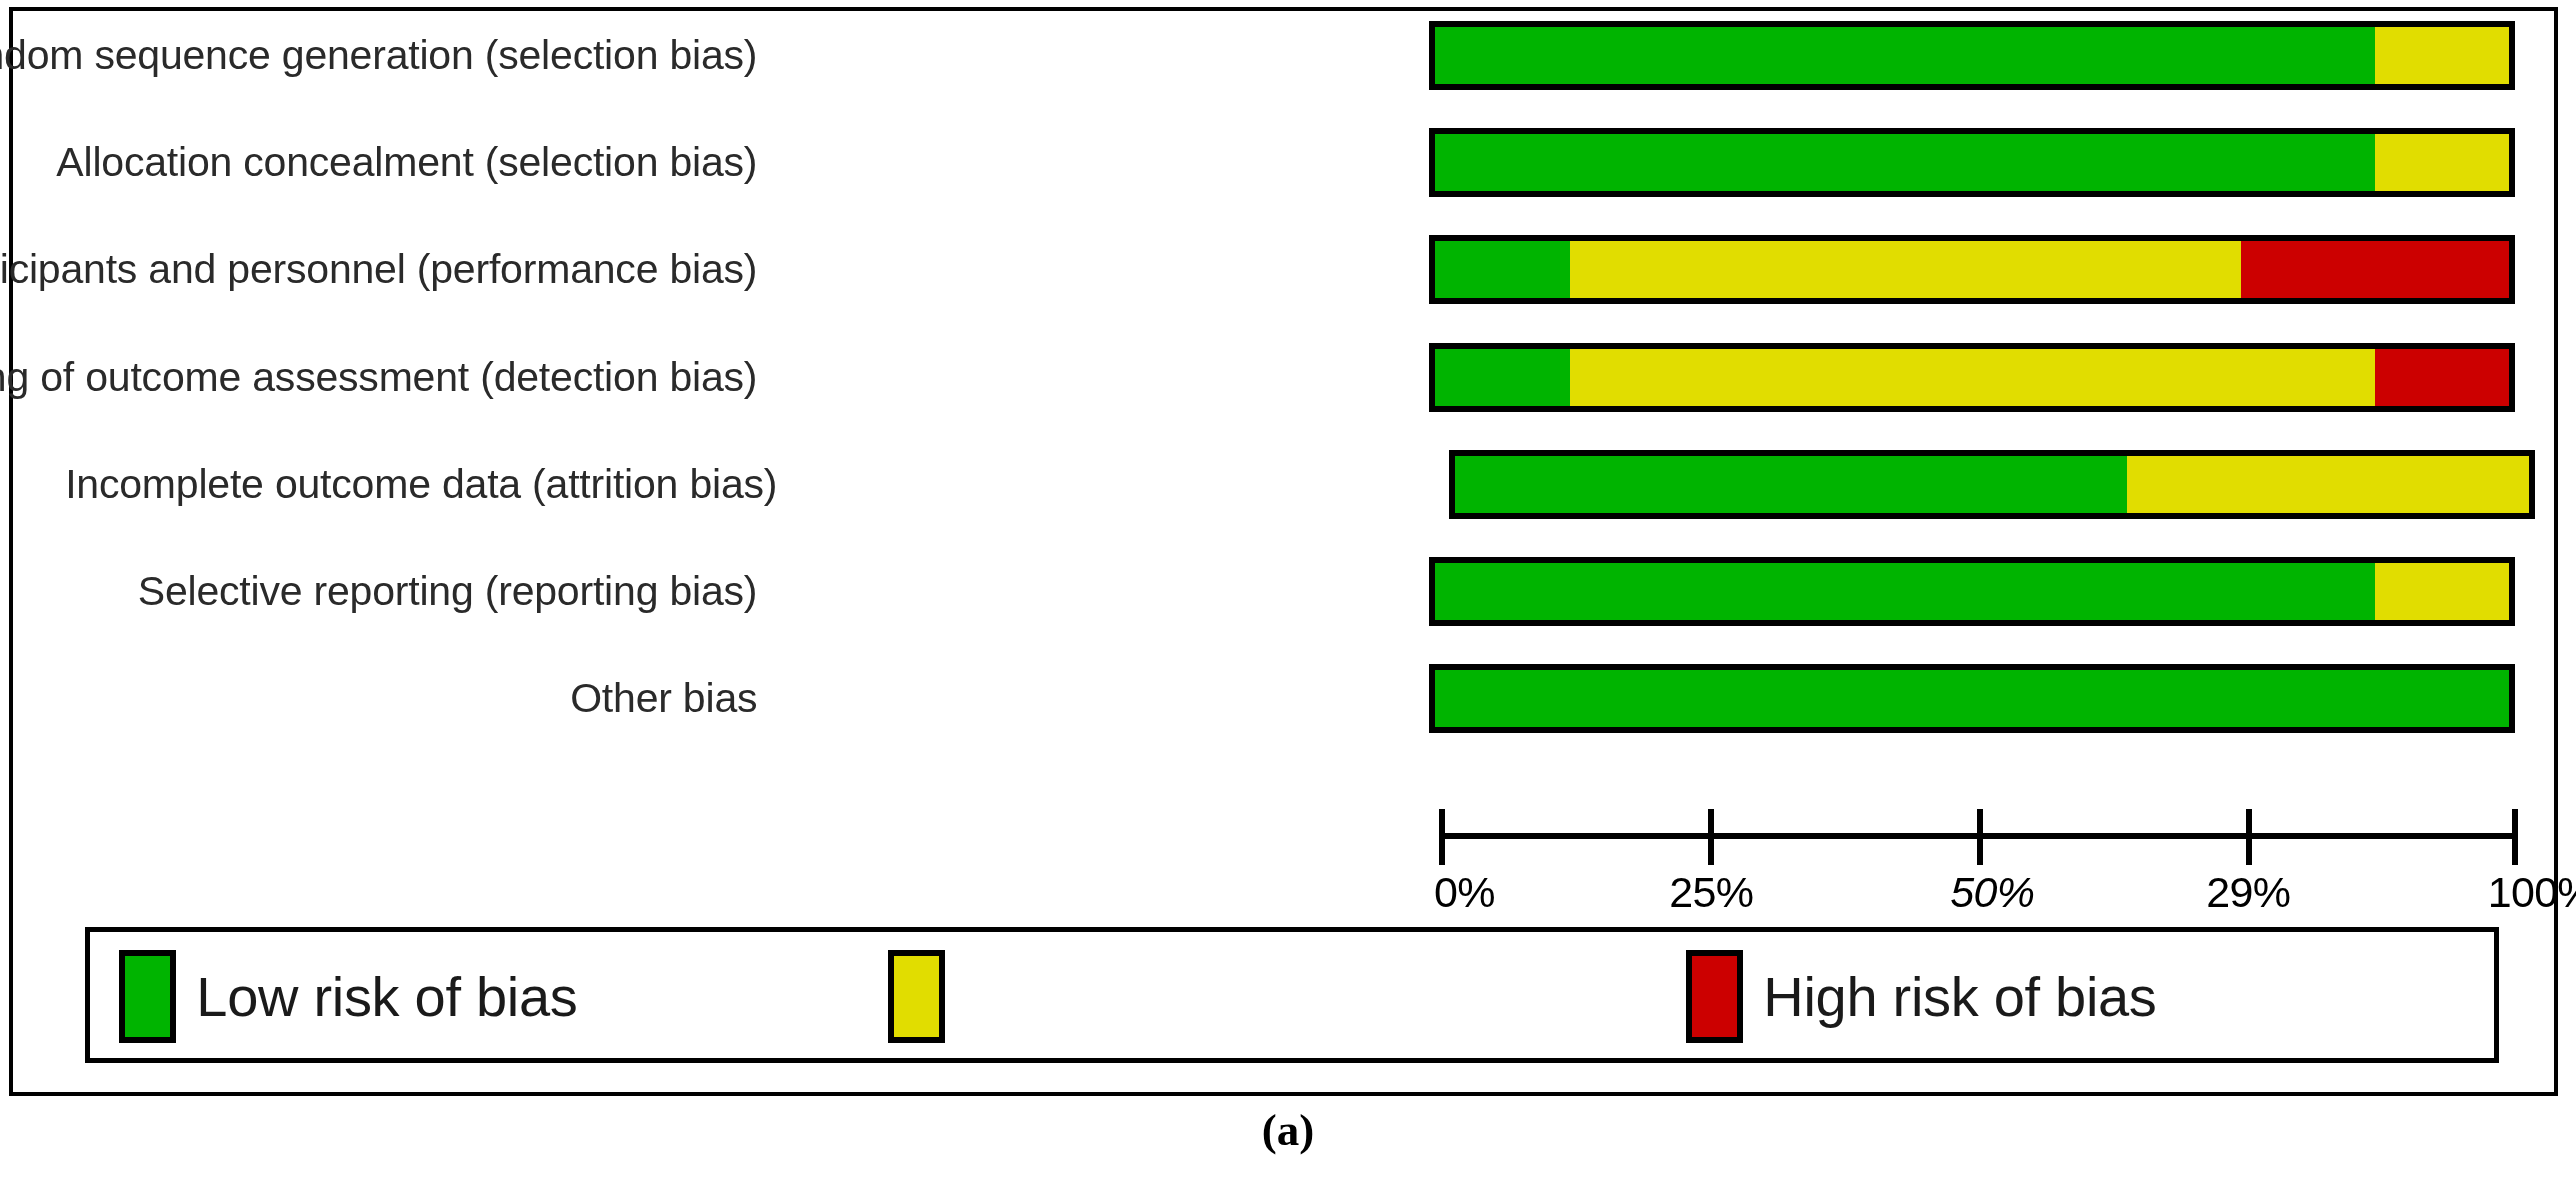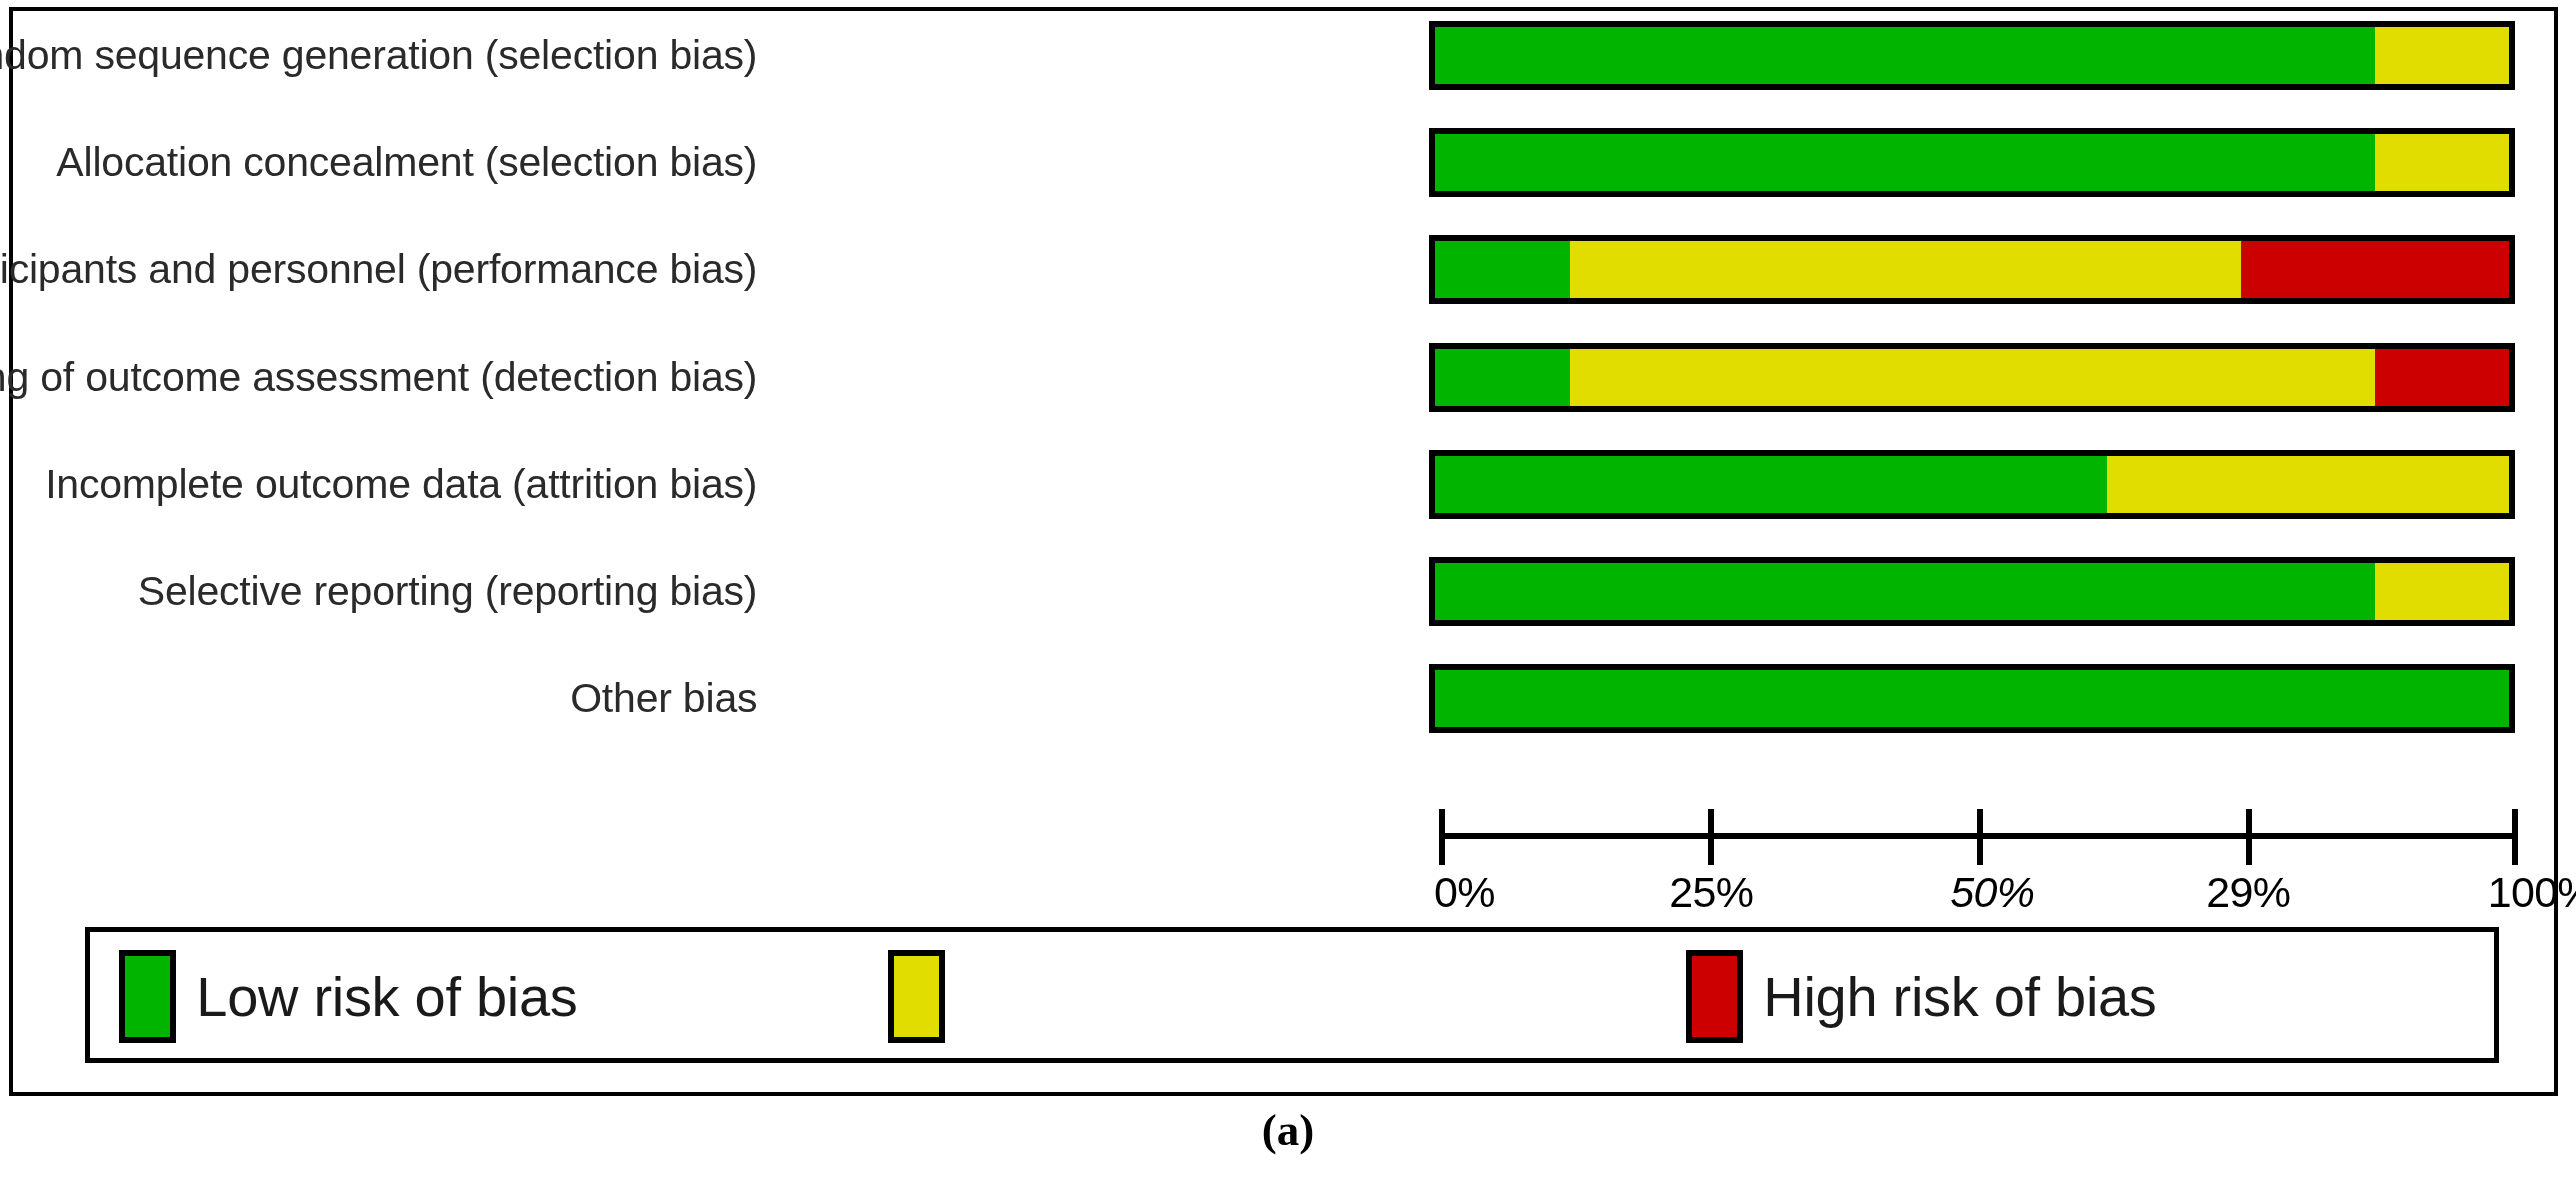--- a/index.html
+++ b/index.html
@@ -195,21 +195,21 @@
 
       <div class="bar-row" style="top:331px;">
         <div class="row-label">Blinding of outcome assessment (detection bias)</div>
         <div class="bar-track">
           <div class="seg seg-low" style="width: 12.5%;"></div>
           <div class="seg seg-unclear" style="width: 75%;"></div>
           <div class="seg seg-high" style="width: 12.5%;"></div>
         </div>
       </div>
 
-      <div class="bar-row" style="top:438px;">
+      <div class="bar-row" style="top:438px;margin-left:20px;">
         <div class="row-label">Incomplete outcome data (attrition bias)</div>
         <div class="bar-track">
           <div class="seg seg-low" style="width: 62.5%;"></div>
           <div class="seg seg-unclear" style="width: 37.5%;"></div>
 
         </div>
       </div>
 
       <div class="bar-row" style="top:652px;">
         <div class="row-label">Other bias</div>

